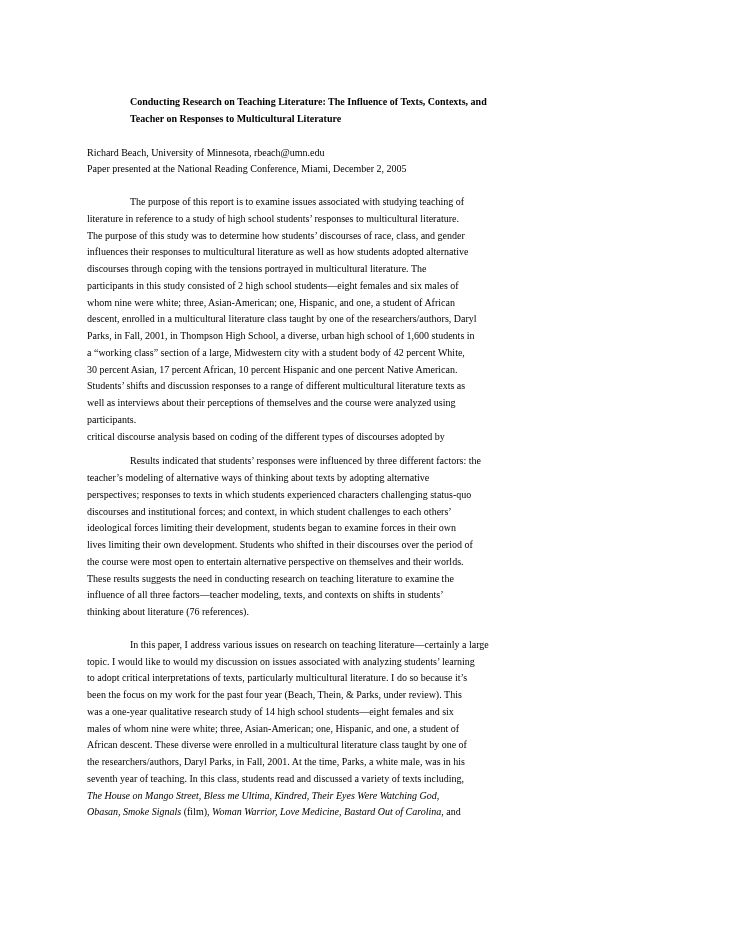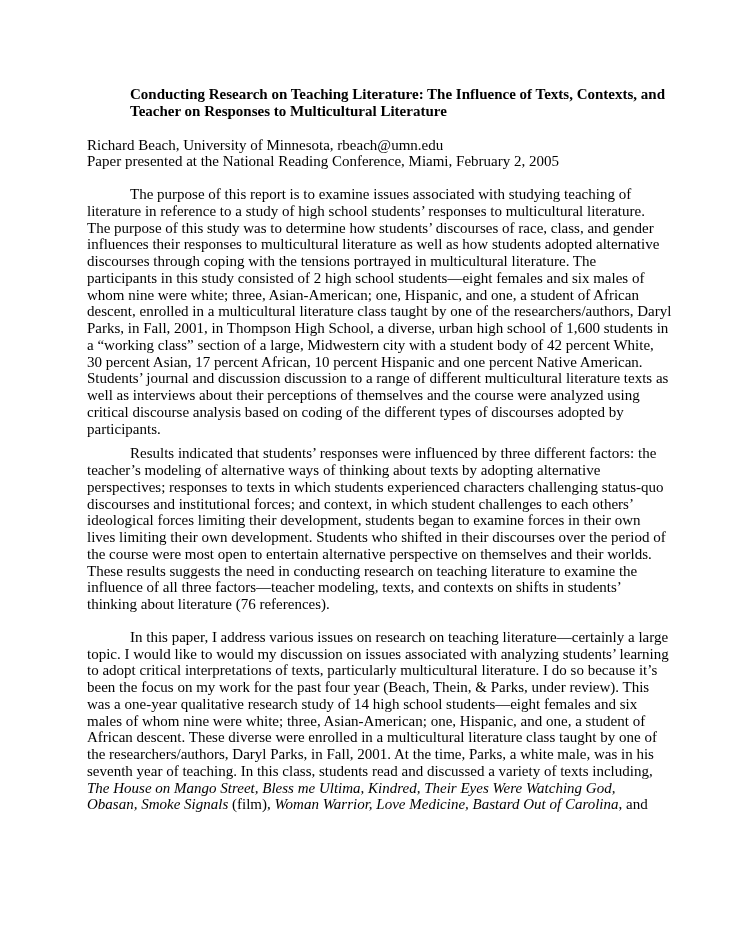--- a/index.html
+++ b/index.html
@@ -1,18 +1,18 @@
 <!DOCTYPE html>
 <html><head>
 <meta charset="utf-8">
 <style>
   html, body { margin: 0; padding: 0; background: #ffffff; }
   body { width: 735px; height: 951px; position: relative; overflow: hidden;
          font-family: "Liberation Serif", serif; color: #000; }
-  .page { position: absolute; left: 87px; top: 86px; width: 575px; font-size: 15px; line-height: 16.75px; }
+  .page { position: absolute; left: 87px; top: 94px; width: 575px; font-size: 10px; line-height: 16.75px; }
   .title { margin-left: 43px; font-weight: bold; }
   .title .ln { display: block; white-space: nowrap; }
   .meta { margin-top: 17px; }
   .meta .ln { display: block; white-space: nowrap; }
   .para { margin-top: 16px; }
   .para.tight { margin-top: 8px; }
   .para.gap { }
   .ln { display: block; white-space: nowrap; }
   .ln.indent { padding-left: 43px; }
   i { font-style: italic; text-align: center; }
@@ -21,39 +21,39 @@
 <body>
 
 <div class="page">
   <div class="title">
     <span class="ln">Conducting Research on Teaching Literature: The Influence of Texts, Contexts, and</span>
     <span class="ln">Teacher on Responses to Multicultural Literature</span>
   </div>
 
   <div class="meta">
     <span class="ln">Richard Beach, University of Minnesota, rbeach@umn.edu</span>
-    <span class="ln">Paper presented at the National Reading Conference, Miami, February 2, 2005</span>
+    <span class="ln">Paper presented at the National Reading Conference, Miami, December 2, 2005</span>
   </div>
 
   <div class="para">
     <span class="ln indent">The purpose of this report is to examine issues associated with studying teaching of</span>
     <span class="ln">literature in reference to a study of high school students’ responses to multicultural literature.</span>
     <span class="ln">The purpose of this study was to determine how students’ discourses of race, class, and gender</span>
     <span class="ln">influences their responses to multicultural literature as well as how students adopted alternative</span>
     <span class="ln">discourses through coping with the tensions portrayed in multicultural literature.  The</span>
     <span class="ln">participants in this study consisted of 2 high school students—eight females and six males of</span>
     <span class="ln">whom nine were white; three, Asian-American; one, Hispanic, and one, a student of African</span>
     <span class="ln">descent, enrolled in a multicultural literature class taught by one of the researchers/authors, Daryl</span>
     <span class="ln">Parks, in Fall, 2001, in Thompson High School, a diverse, urban high school of 1,600 students in</span>
     <span class="ln">a “working class” section of a large, Midwestern city with a student body of 42 percent White,</span>
     <span class="ln">30 percent Asian, 17 percent African, 10 percent Hispanic and one percent Native American.</span>
-    <span class="ln">Students’ journal and discussion discussion to a range of different multicultural literature texts as</span>
+    <span class="ln">Students’ shifts and discussion responses to a range of different multicultural literature texts as</span>
     <span class="ln">well as interviews about their perceptions of themselves and the course were analyzed using</span>
+    <span class="ln">participants.</span>
     <span class="ln">critical discourse analysis based on coding of the different types of discourses adopted by</span>
-    <span class="ln">participants.</span>
   </div>
 
   <div class="para tight">
     <span class="ln indent">Results indicated that students’ responses were influenced by three different factors: the</span>
     <span class="ln">teacher’s modeling of alternative ways of thinking about texts by adopting alternative</span>
     <span class="ln">perspectives; responses to texts in which students experienced characters challenging status-quo</span>
     <span class="ln">discourses and institutional forces; and context, in which student challenges to each others’</span>
     <span class="ln">ideological forces limiting their development, students began to examine forces in their own</span>
     <span class="ln">lives limiting their own development.  Students who shifted in their discourses over the period of</span>
     <span class="ln">the course were most open to entertain alternative perspective on themselves and their worlds.</span>

